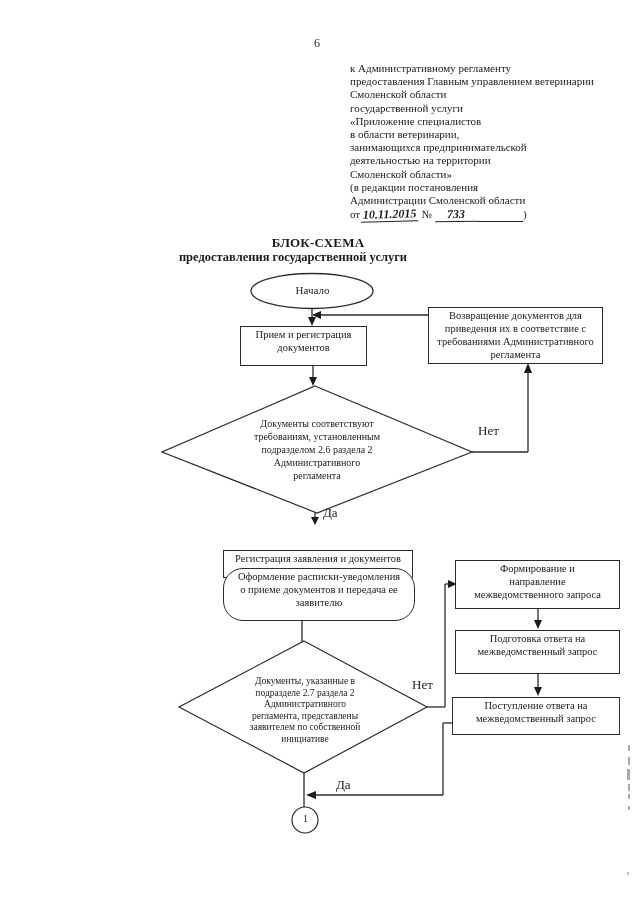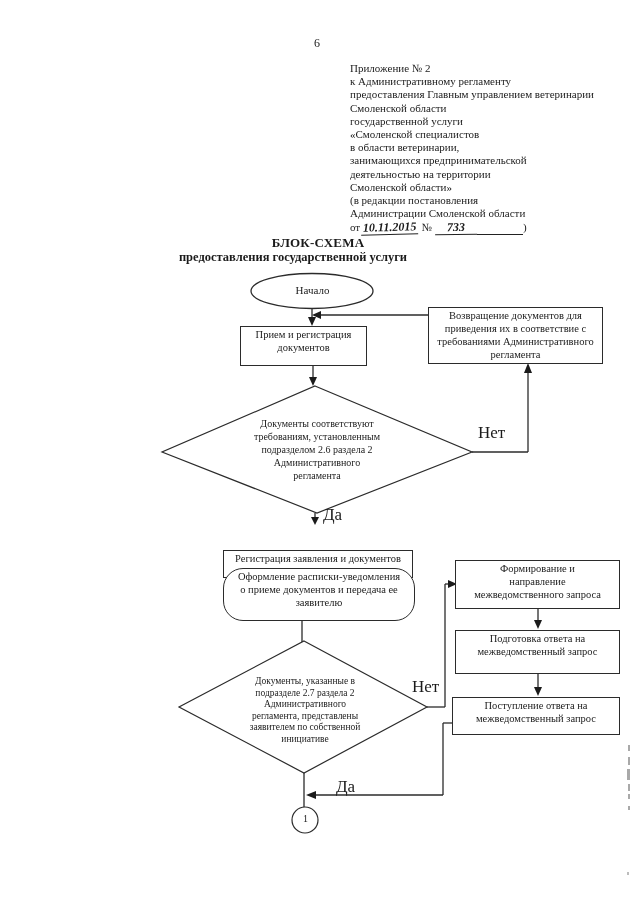--- a/index.html
+++ b/index.html
@@ -24,40 +24,39 @@
   .title2{position:absolute;left:0;top:250px;width:586px;text-align:center;
           font-weight:bold;font-size:12.5px;}
   
   svg.connectors{position:absolute;left:0;top:0;z-index:1;}
   .box{position:absolute;z-index:2;border:1.5px solid #2b2b2b;background:#fff;
        display:flex;align-items:flex-start;justify-content:center;text-align:center;
        font-size:10.5px;line-height:13px;box-sizing:border-box;padding:1px 3px;}
   .dtext{position:absolute;z-index:2;text-align:center;}
   .d1t{left:222px;top:417px;width:190px;font-size:10px;line-height:13px;}
   .d2t{left:210px;top:676px;width:190px;font-size:9.5px;line-height:11.5px;}
-  .lbl{position:absolute;z-index:2;font-size:17px;}
+  .lbl{position:absolute;z-index:2;font-size:13px;}
   .circle-label{position:absolute;z-index:2;left:292px;top:813px;width:27px;
                 text-align:center;font-size:10px;}
   .start-label{position:absolute;z-index:2;left:252px;top:284px;width:121px;
                text-align:center;font-size:11px;}
   
   .dash{position:absolute;background:#a9a9a9;z-index:0;}
 </style>
 </head>
 <body>
 
 <div class="page-number">6</div>
 
 <div class="hblock">
-  <div class="hline">Приложение № 2</div>
   <div class="hline">к Административному регламенту</div>
   <div class="hline">предоставления Главным управлением ветеринарии</div>
   <div class="hline">Смоленской области</div>
   <div class="hline">государственной услуги</div>
-  <div class="hline">«Смоленской специалистов</div>
+  <div class="hline">«Приложение специалистов</div>
   <div class="hline">в области ветеринарии,</div>
   <div class="hline">занимающихся предпринимательской</div>
   <div class="hline">деятельностью на территории</div>
   <div class="hline">Смоленской области»</div>
   <div class="hline">(в редакции постановления</div>
   <div class="hline">Администрации Смоленской области</div>
   <div class="hline sig">
     <span>от</span><span class="hw">10.11.2015</span><span class="nsign">№</span><span class="hw unum">733</span><span class="ublank"></span><span>)</span>
   </div>
 </div>

